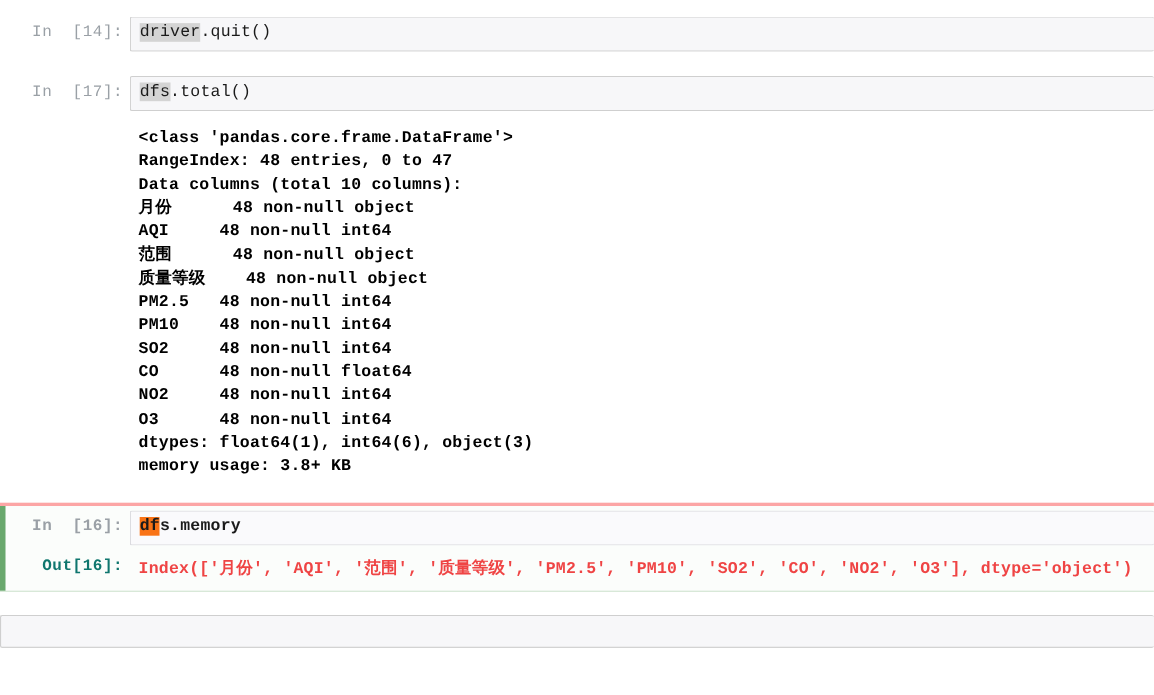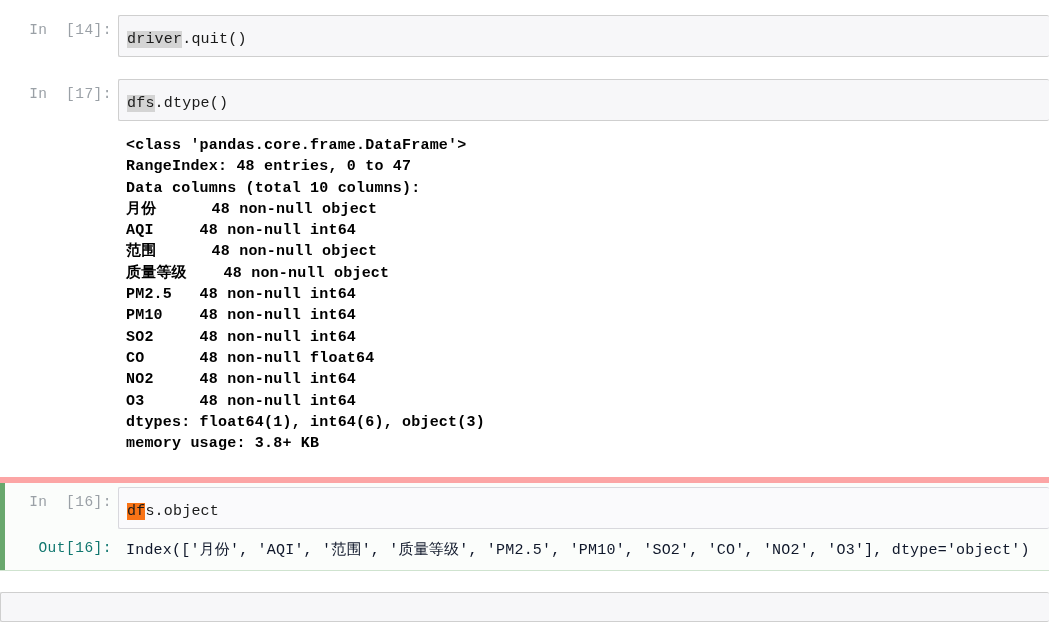--- a/index.html
+++ b/index.html
@@ -28,25 +28,26 @@
   
   .cell {
     position: relative;
     display: flex;
     align-items: flex-start;
     padding: 5px 0 5px 0;
     box-sizing: border-box;
   }
 
   .cell.selected {
-    border-top: 6px solid #fca5a5;
+    border-top: 3px solid #fca5a5;
     border-bottom: 1px solid #cfe3cf;
     background: #fbfdfb;
     padding-top: 4px;
     padding-bottom: 6px;
+    font-weight: bold;
   }
   .cell.selected::before {
     content: "";
     position: absolute;
     left: 0;
     top: 0;
     bottom: 0;
     width: 5px;
     background: #69a86d;
   }
@@ -72,21 +73,21 @@
   }
 
   
   .input-box {
     flex: 1 1 auto;
     min-width: 0;
     background: #f7f7f9;
     border: 1px solid #cfcfcf;
     border-right: none;
     border-radius: 2px;
-    padding: 14px 8px 6px 8px;
+    padding: 4px 8px 6px 8px;
     box-sizing: border-box;
     min-height: 30px;
   }
   .cell.selected .input-box {
     background: #fafafc;
     border-color: #d8d8dd;
   }
 
   .code {
     font-family: "Liberation Mono", "DejaVu Sans Mono", monospace;
@@ -118,21 +119,21 @@
     white-space: pre;
     letter-spacing: 0.2px;
     margin: 0;
     font-weight: bold;
   }
 
   .output-inline {
     font-family: "Liberation Mono", "DejaVu Sans Mono", monospace;
     font-size: 15px;
     line-height: 22px;
-    color: #0f172a;
+    color: #ef4444;
     white-space: pre;
     letter-spacing: 0.2px;
     margin: 0;
     padding-top: 3px;
   }
 
   .spacer-sm { height: 12px; }
   .spacer-md { height: 16px; }
 </style>
 </head>
@@ -145,21 +146,21 @@
     <div class="input-box">
       <div class="code"><span class="hl-gray">driver</span><span>.quit()</span></div>
     </div>
   </div>
 
   <div class="spacer-sm"></div>
 
   <div class="cell">
     <div class="prompt">In  [17]:</div>
     <div class="input-box">
-      <div class="code"><span class="hl-gray">dfs</span><span>.dtype()</span></div>
+      <div class="code"><span class="hl-gray">dfs</span><span>.total()</span></div>
     </div>
   </div>
 
   <div class="cell">
     <div class="prompt"></div>
     <div class="output-box">
       <pre class="output-text">&lt;class 'pandas.core.frame.DataFrame'&gt;
 RangeIndex: 48 entries, 0 to 47
 Data columns (total 10 columns):
 月份      48 non-null object
@@ -177,21 +178,21 @@
     </div>
   </div>
 
   <div class="spacer-md"></div>
 
   <div class="cell selected">
     <div style="flex:1 1 auto; min-width:0;">
       <div style="display:flex; align-items:flex-start;">
         <div class="prompt">In  [16]:</div>
         <div class="input-box">
-          <div class="code"><span class="hl-blue">df</span><span>s.object</span></div>
+          <div class="code"><span class="hl-blue">df</span><span>s.memory</span></div>
         </div>
       </div>
 
       <div style="display:flex; align-items:flex-start; padding-top:4px;">
         <div class="prompt out">Out[16]:</div>
         <div class="output-box">
           <pre class="output-inline">Index(['月份', 'AQI', '范围', '质量等级', 'PM2.5', 'PM10', 'SO2', 'CO', 'NO2', 'O3'], dtype='object')</pre>
         </div>
       </div>
     </div>

